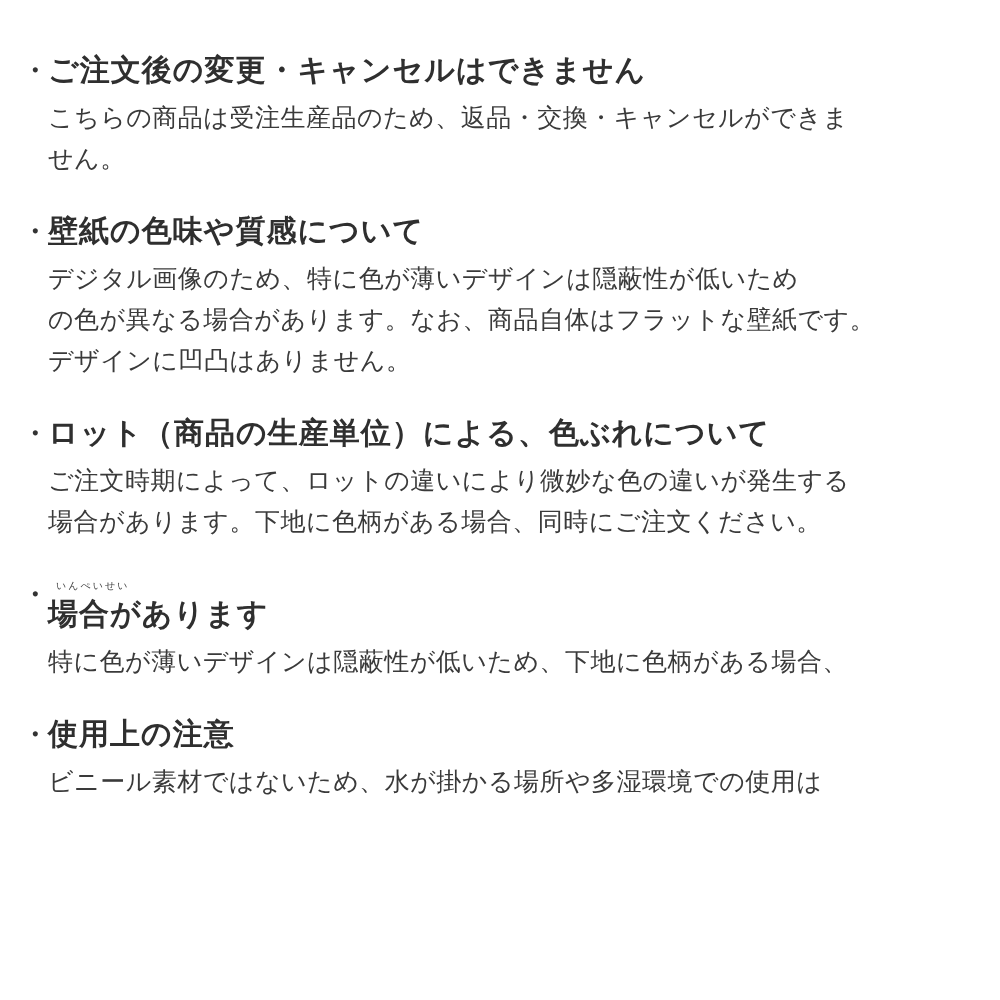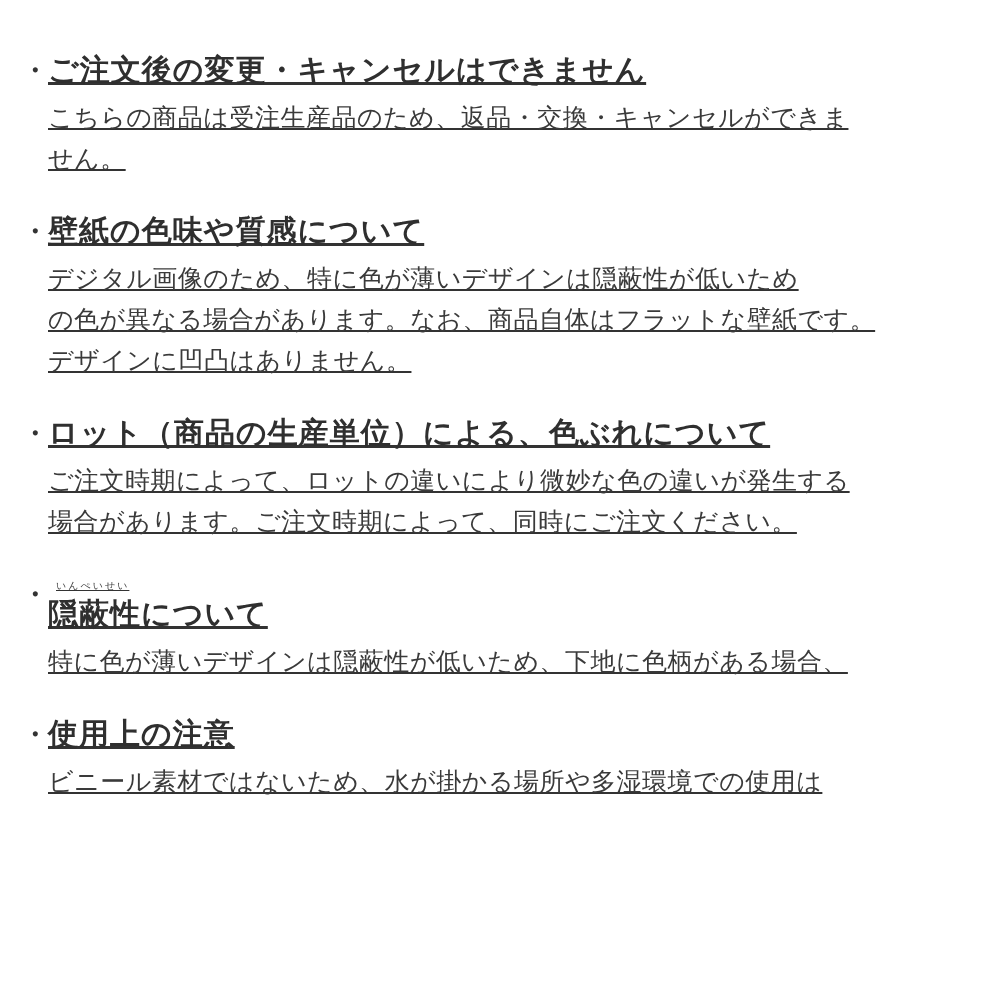--- a/index.html
+++ b/index.html
@@ -29,21 +29,20 @@
   .bullet {
     flex: 0 0 26px;
     font-size: 26px;
     font-weight: 700;
     line-height: 36px;
     color: #333333;
   }
   .content {
     flex: 1 1 auto;
     min-width: 0;
-    text-decoration: underline;
   }
   .furigana {
     font-size: 10px;
     line-height: 20px;
     height: 20px;
     margin: -20px 0 0 8px;
     letter-spacing: 2px;
     color: #3a3a3a;
   }
   
@@ -91,29 +90,29 @@
       <p class="line">の色が異なる場合があります。なお、商品自体はフラットな壁紙です。</p>
       <p class="line">デザインに凹凸はありません。</p>
     </div>
   </section>
 
   <section class="note">
     <span class="bullet">・</span>
     <div class="content">
       <h2 class="heading">ロット（商品の生産単位）による、色ぶれについて</h2>
       <p class="line">ご注文時期によって、ロットの違いにより微妙な色の違いが発生する</p>
-      <p class="line">場合があります。ご注文時期によって、同時にご注文ください。</p>
+      <p class="line">場合があります。下地に色柄がある場合、同時にご注文ください。</p>
     </div>
   </section>
 
   <section class="note">
     <span class="bullet">・</span>
     <div class="content has-furigana">
       <div class="furigana">いんぺいせい</div>
-      <h2 class="heading">隠蔽性について</h2>
+      <h2 class="heading">場合があります</h2>
       <p class="line">特に色が薄いデザインは隠蔽性が低いため、下地に色柄がある場合、</p>
     </div>
   </section>
 
   <section class="note">
     <span class="bullet">・</span>
     <div class="content">
       <h2 class="heading">使用上の注意</h2>
       <p class="line">ビニール素材ではないため、水が掛かる場所や多湿環境での使用は</p>
     </div>

